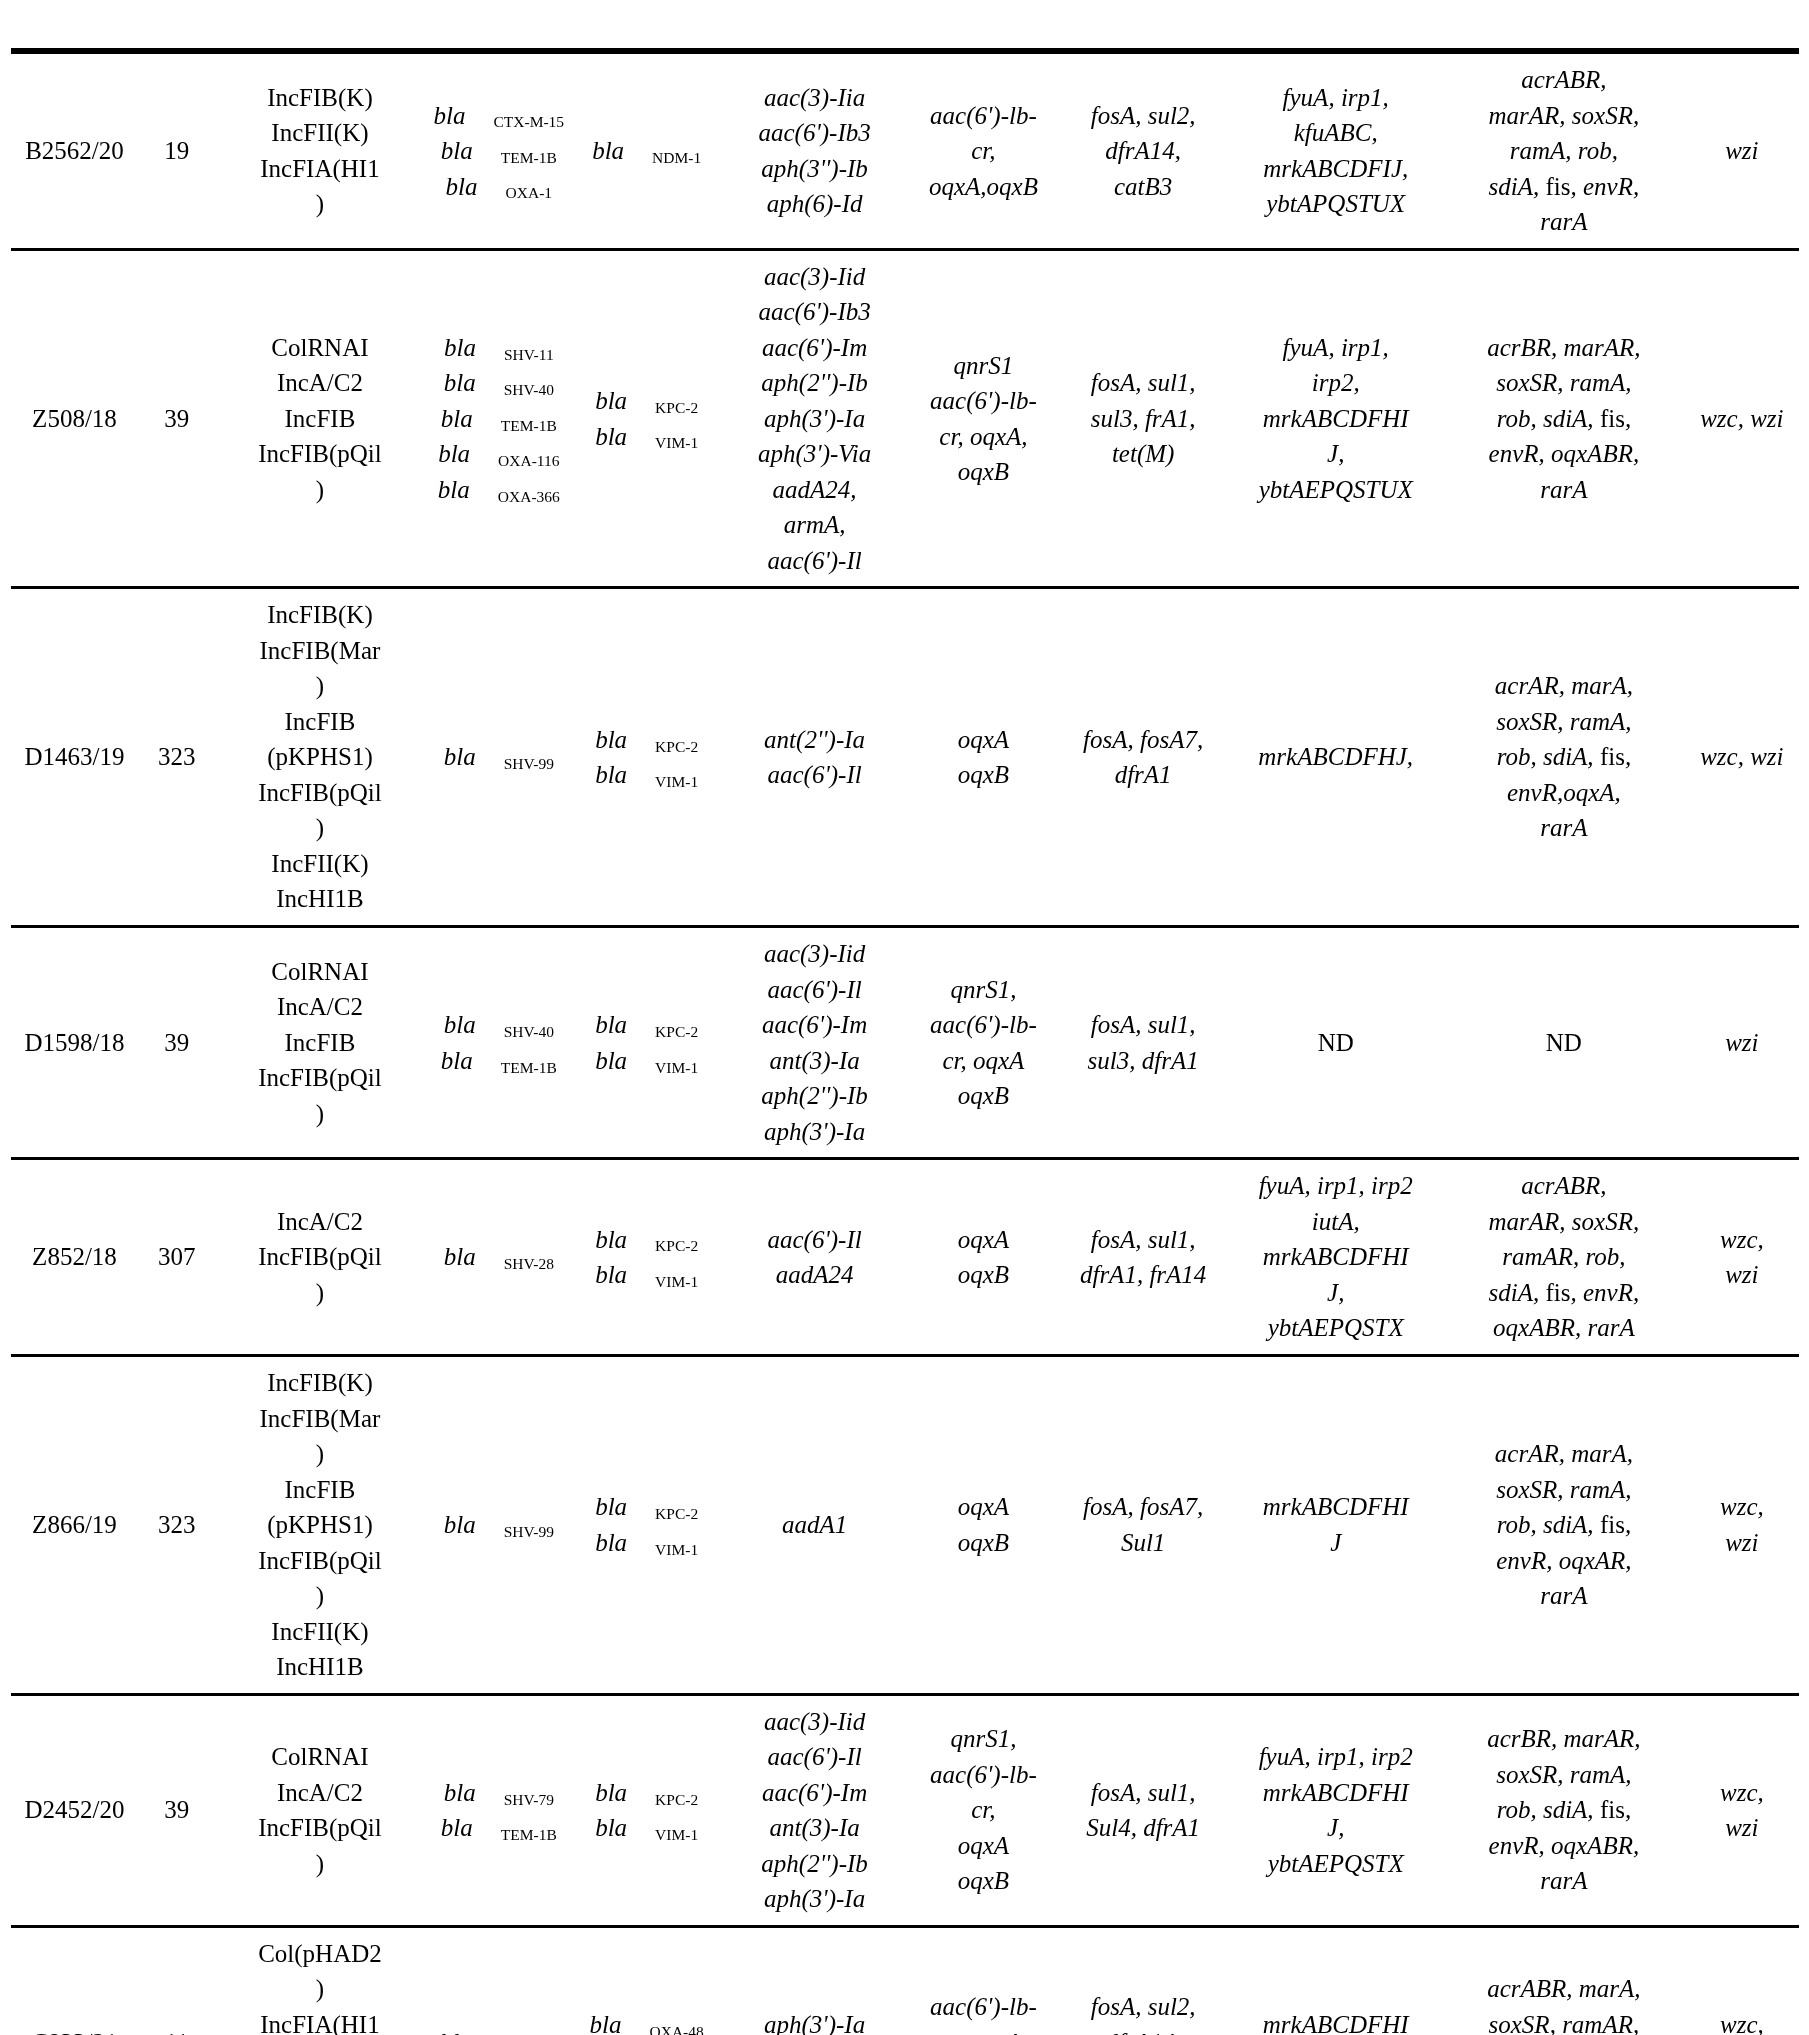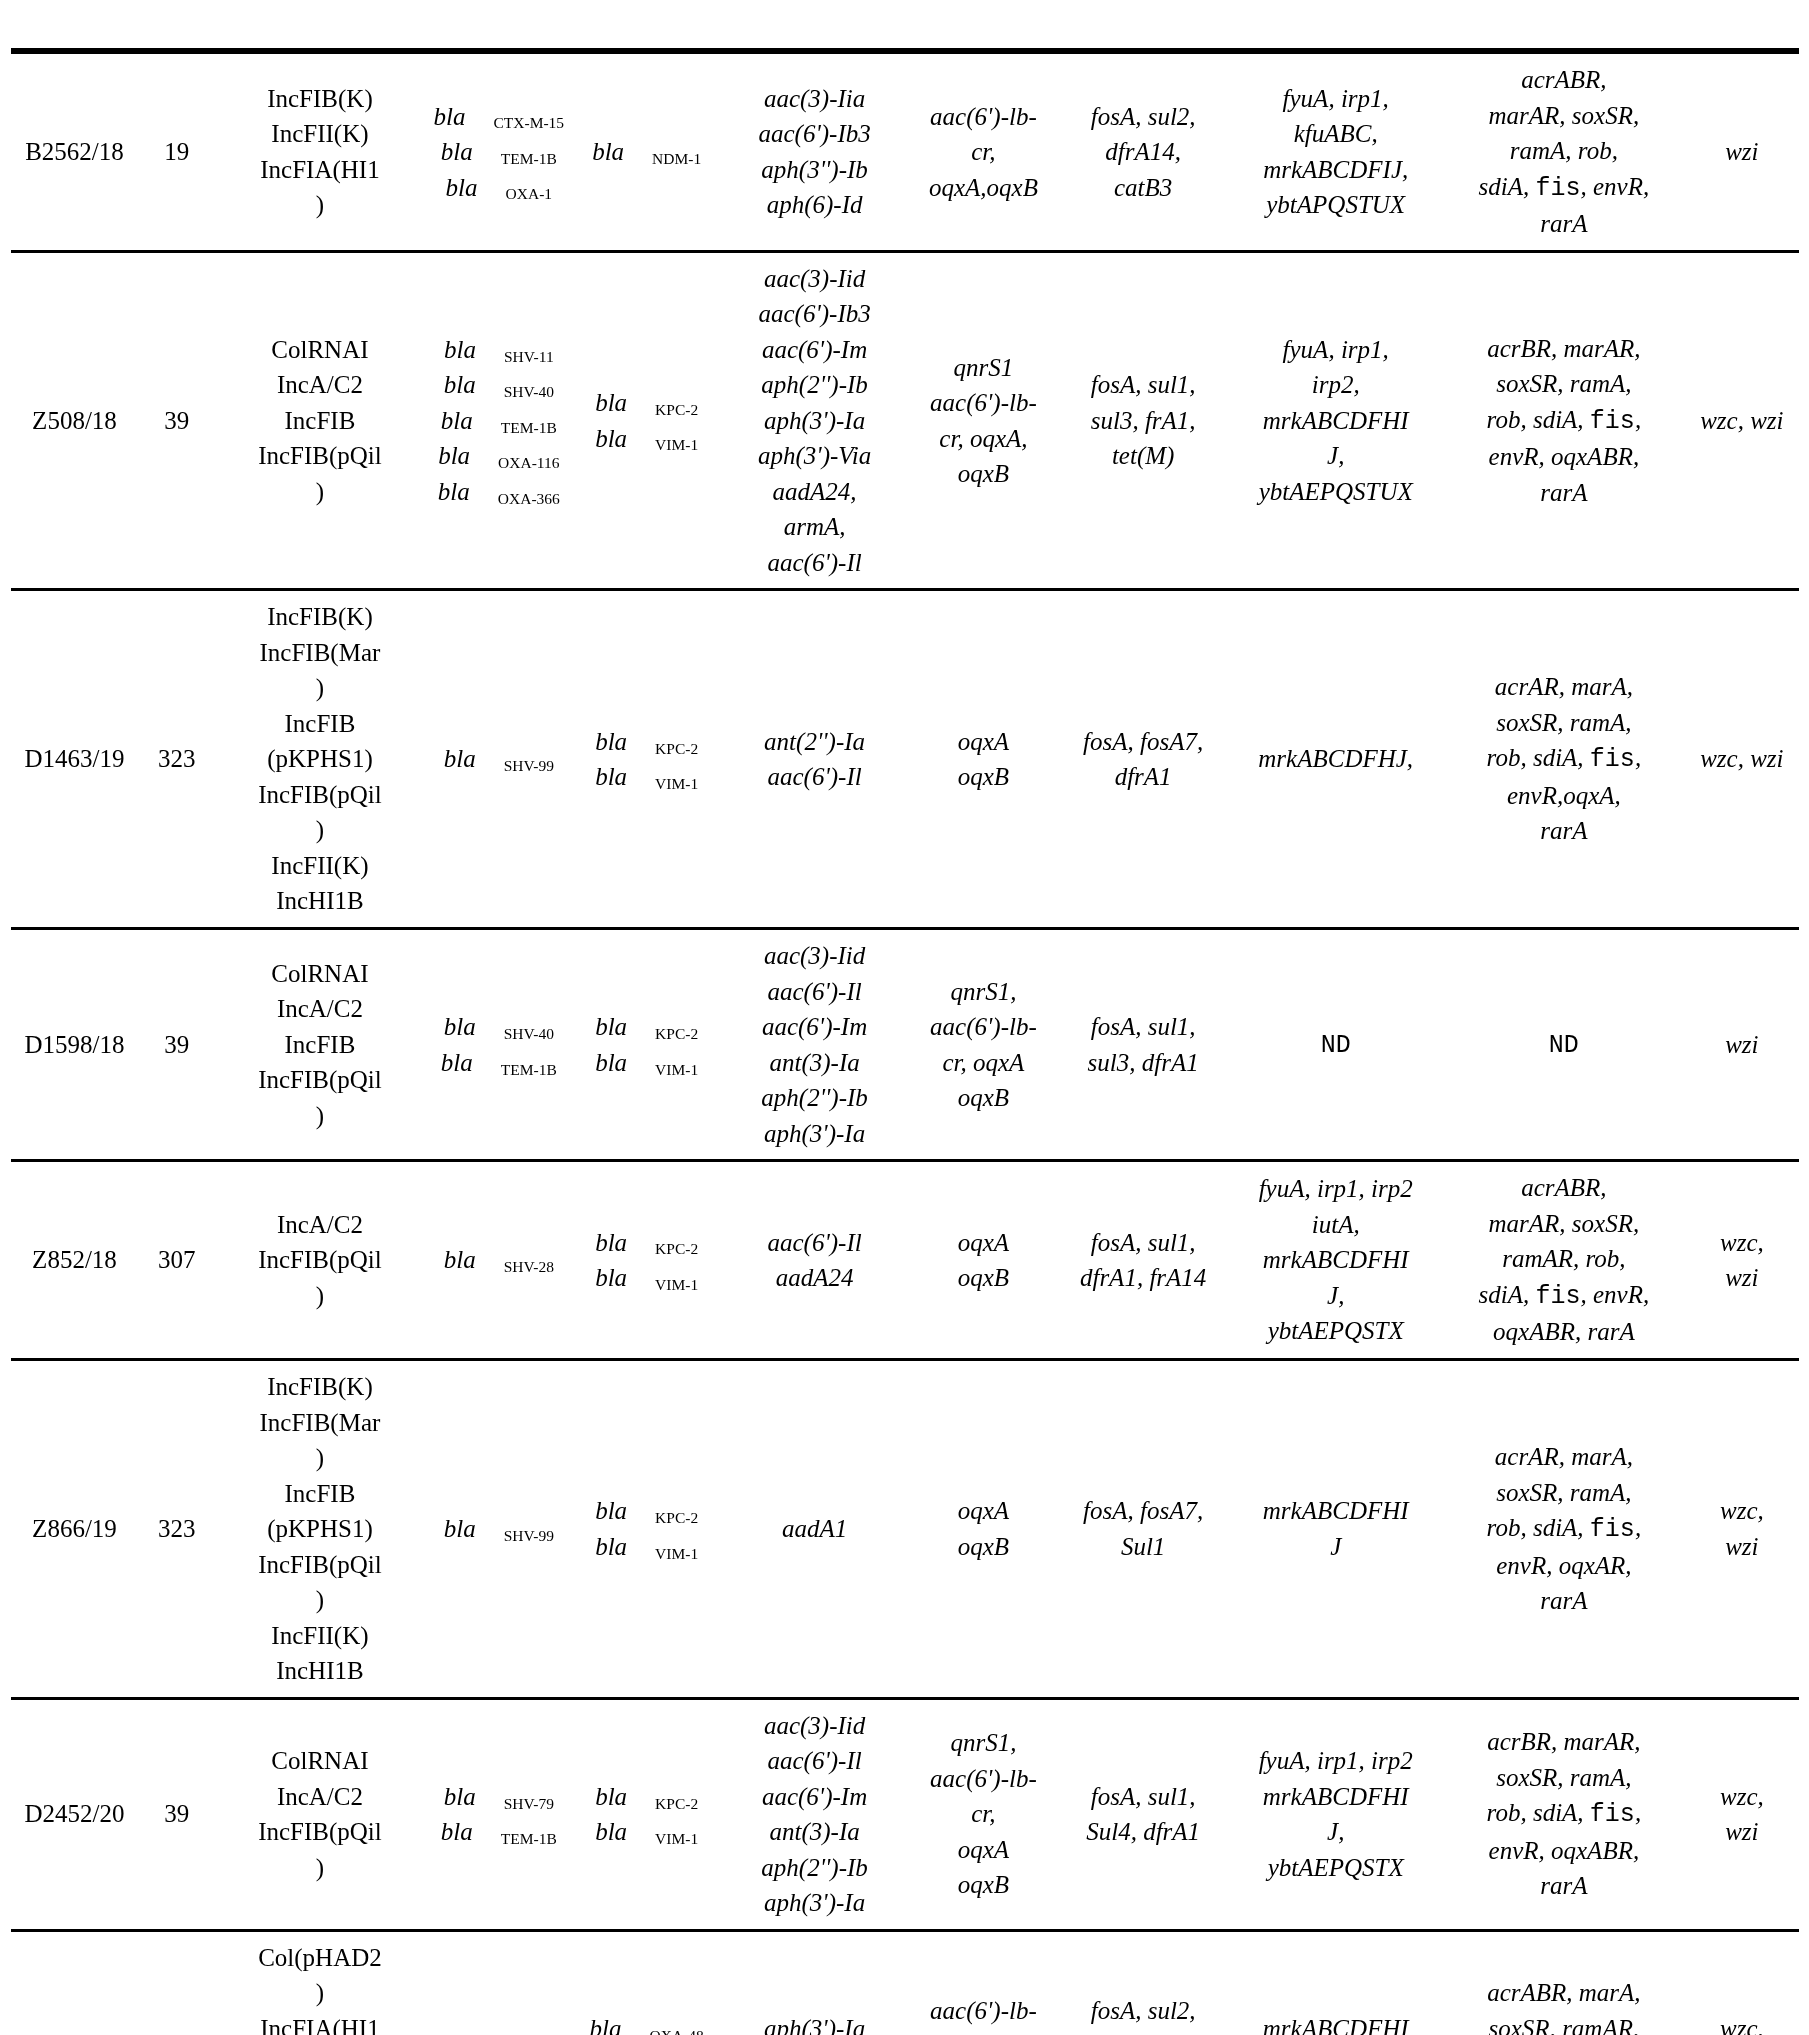--- a/index.html
+++ b/index.html
@@ -21,21 +21,21 @@
   table.ast td{
     text-align:center;
     vertical-align:middle;
     font-size:25px;
     line-height:1.42;
     padding:8.1px 1.6px;
     word-wrap:break-word;
   }
   td.it{font-style:italic;}
   td.ro{font-style:normal;}
-  .rm{font-style:normal;font-family:Liberation Mono, monospace;}
+  .rm{font-style:normal;}
   sub{
     font-size:0.62em;
     font-style:normal;
     line-height:1;
     vertical-align:-0.25em;
     letter-spacing:0;
     margin-left:28px;
   }
 </style>
 </head>
@@ -51,21 +51,21 @@
         <col style="width: 8.1%;">
         <col style="width: 10.3%;">
         <col style="width: 8.2%;">
         <col style="width: 9.3%;">
         <col style="width: 11.8%;">
         <col style="width: 13.2%;">
         <col style="width: 6.3%;">
       </colgroup>
     <tbody>
         <tr>
-          <td class="ro">B2562/18</td>
+          <td class="ro">B2562/20</td>
           <td class="ro">19</td>
           <td class="ro">IncFIB(K)<br>IncFII(K)<br>IncFIA(HI1<br>)</td>
           <td class="it">bla<sub>CTX-M-15</sub><br>bla<sub>TEM-1B</sub><br>bla<sub>OXA-1</sub></td>
           <td class="it">bla<sub>NDM-1</sub></td>
           <td class="it">aac(3)-Iia<br>aac(6')-Ib3<br>aph(3'')-Ib<br>aph(6)-Id</td>
           <td class="it">aac(6')-lb-<br>cr,<br>oqxA,oqxB</td>
           <td class="it">fosA, sul2,<br>dfrA14,<br>catB3</td>
           <td class="it">fyuA, irp1,<br>kfuABC,<br>mrkABCDFIJ,<br>ybtAPQSTUX</td>
           <td class="it">acrABR,<br>marAR, soxSR,<br>ramA, rob,<br>sdiA, <span class="rm">fis</span>, envR,<br>rarA</td>
           <td class="it">wzi</td>

